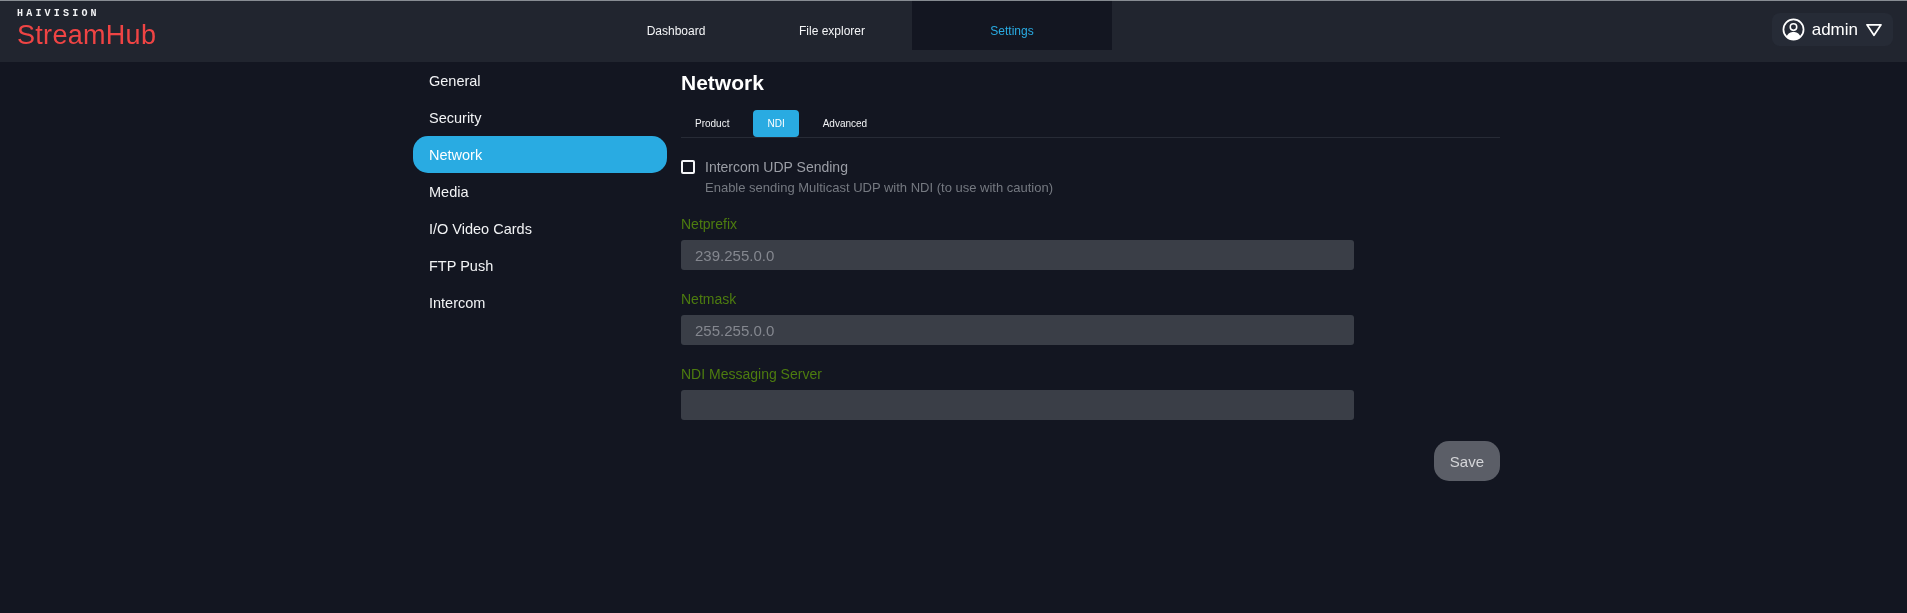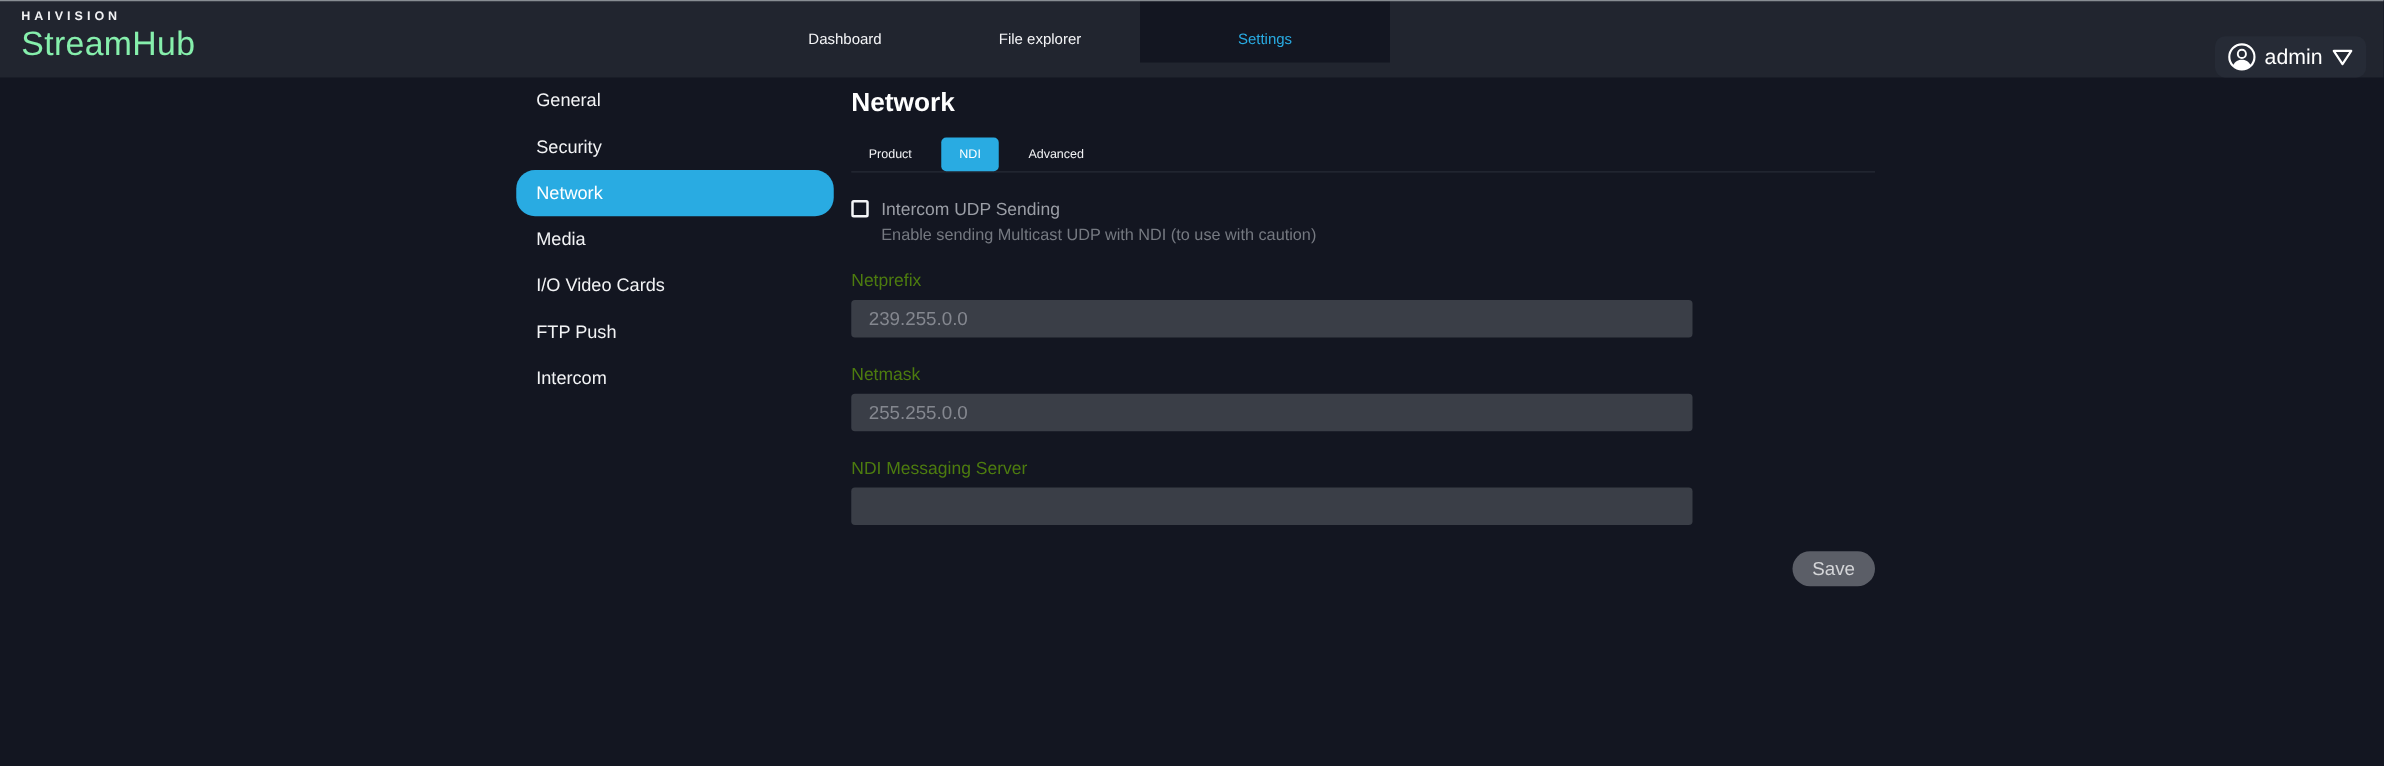--- a/index.html
+++ b/index.html
@@ -17,37 +17,38 @@
   }
   
   .header {
     position: absolute; top: 0; left: 0; width: 1907px; height: 62px;
     background: #21252f;
   }
   .brand { position: absolute; left: 17px; top: 8px; cursor: default; }
   .brand .company {
     font-size: 10px; font-weight: bold; letter-spacing: 3.2px; color: #f2f3f5;
     display: block;
+    font-family: Liberation Mono, monospace;
   }
   .brand .product {
-    font-size: 27px; font-weight: 300; color: #86efac; letter-spacing: .3px;
+    font-size: 27px; font-weight: 300; color: #ef4444; letter-spacing: .3px;
     display: block; margin-top: 1px;
   }
   .nav { position: absolute; left: 600px; top: 0; height: 62px; display: flex; }
   .nav-item {
     height: 50px; line-height: 62px; text-align: center;
     font-size: 12px; color: #f5f6f8; cursor: pointer; white-space: nowrap;
   }
   .nav-item.w1 { width: 152px; }
   .nav-item.w2 { width: 160px; }
   .nav-item.w3 { width: 200px; }
   .nav-item.w4 { width: 190px; }
   .nav-item.active { background: #131621; color: #29abe2; }
   .user-btn {
-    position: absolute; right: 14px; top: 29px; height: 33px;
+    position: absolute; right: 14px; top: 13px; height: 33px;
     background: #262b36; border-radius: 8px;
     display: flex; align-items: center; gap: 7px; padding: 0 10px;
     cursor: pointer;
   }
   .user-btn .uname { font-size: 17px; color: #ffffff; }
   .user-btn svg { display: block; }
   
   .sidebar { position: absolute; left: 413px; top: 62px; width: 254px; }
   .side-item {
     height: 37px; display: flex; align-items: center;
@@ -75,21 +76,21 @@
   .check-hint { margin-left: 24px; margin-top: 5px; font-size: 13px; color: #757981; }
   .field-label { margin-top: 21px; font-size: 14px; color: #4d7c0f; }
   .field-input {
     margin-top: 8px; width: 673px; height: 30px; display: block;
     background: #3a3e47; border: none; border-radius: 3px;
     padding: 0 14px; font-size: 15px; color: #84878f; outline: none;
     font-family: "Liberation Sans", "DejaVu Sans", sans-serif;
   }
   .save-row { margin-top: 21px; display: flex; justify-content: flex-end; }
   .save-btn {
-    height: 28px; padding: 0 16px; border: none; border-radius: 15px;
+    height: 40px; padding: 0 16px; border: none; border-radius: 15px;
     background: #5b5e67; color: #d4d5d8; font-size: 15px; cursor: pointer;
     font-family: "Liberation Sans", "DejaVu Sans", sans-serif;
   }
 </style>
 </head>
 <body>
 
 <div class="topline"></div>
 
 <div class="header">

